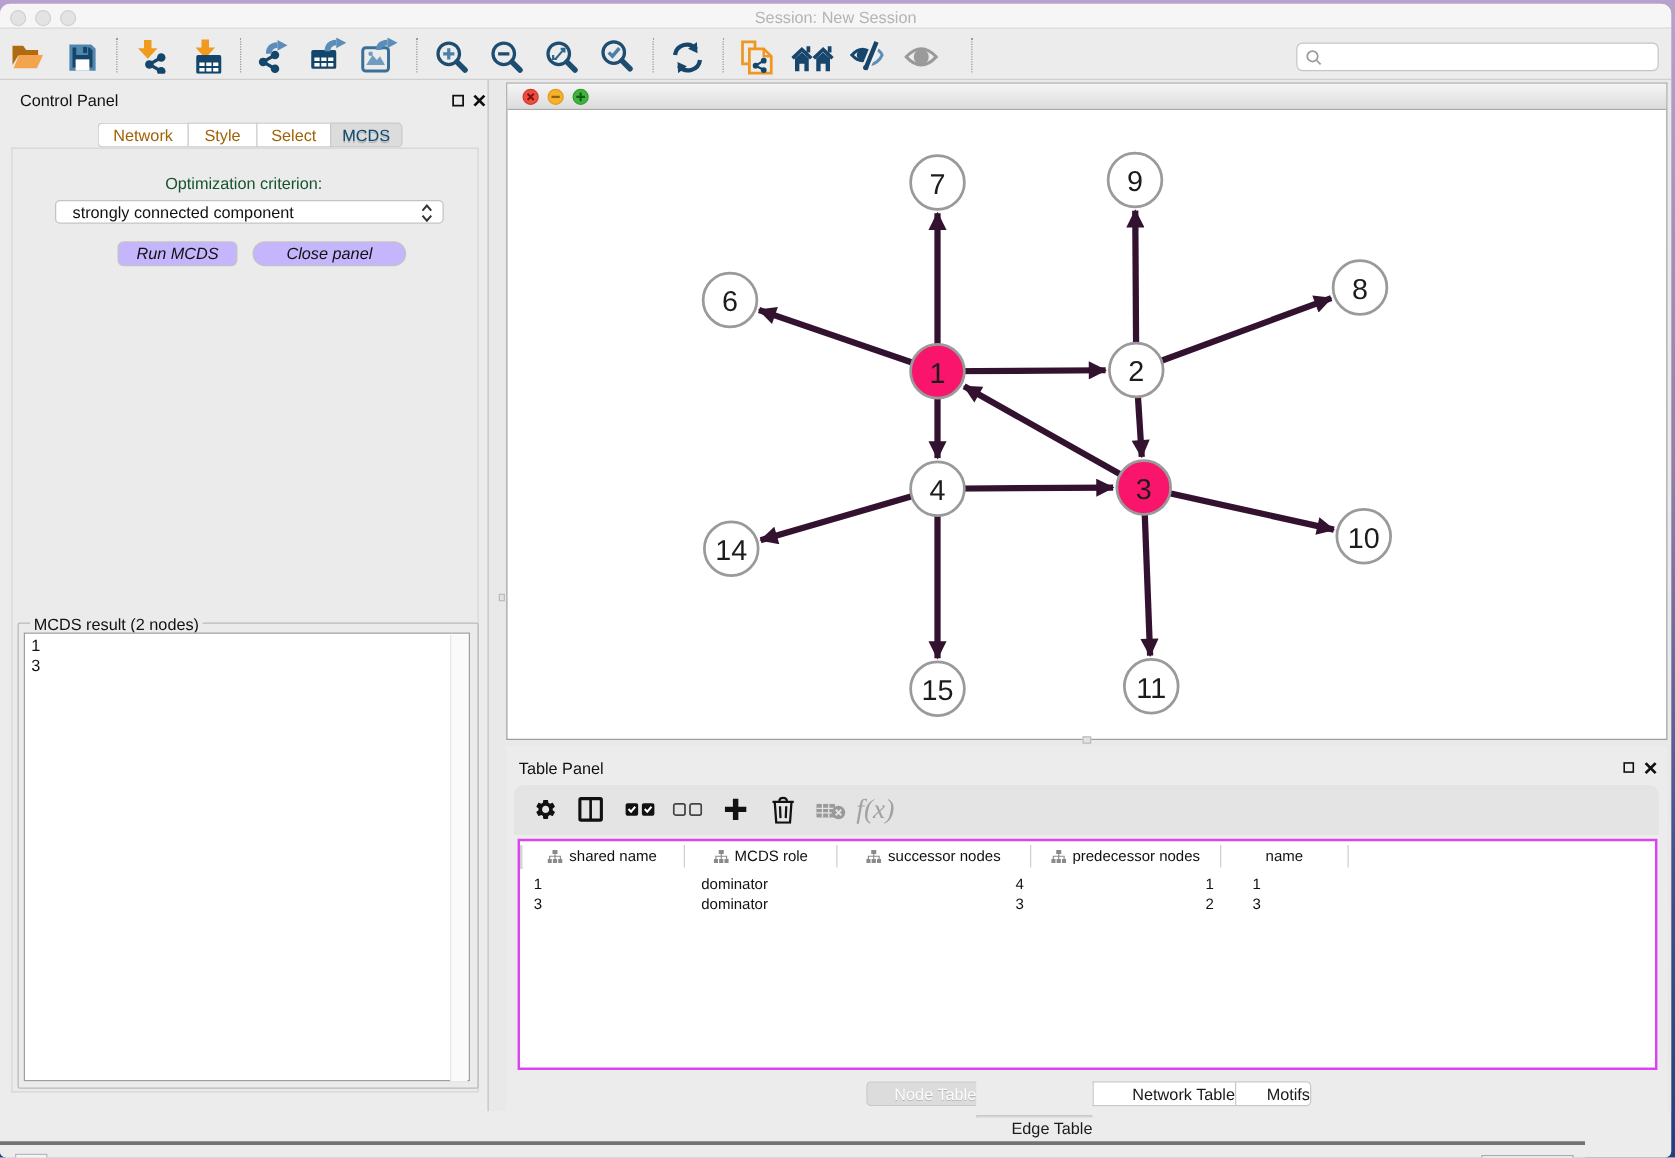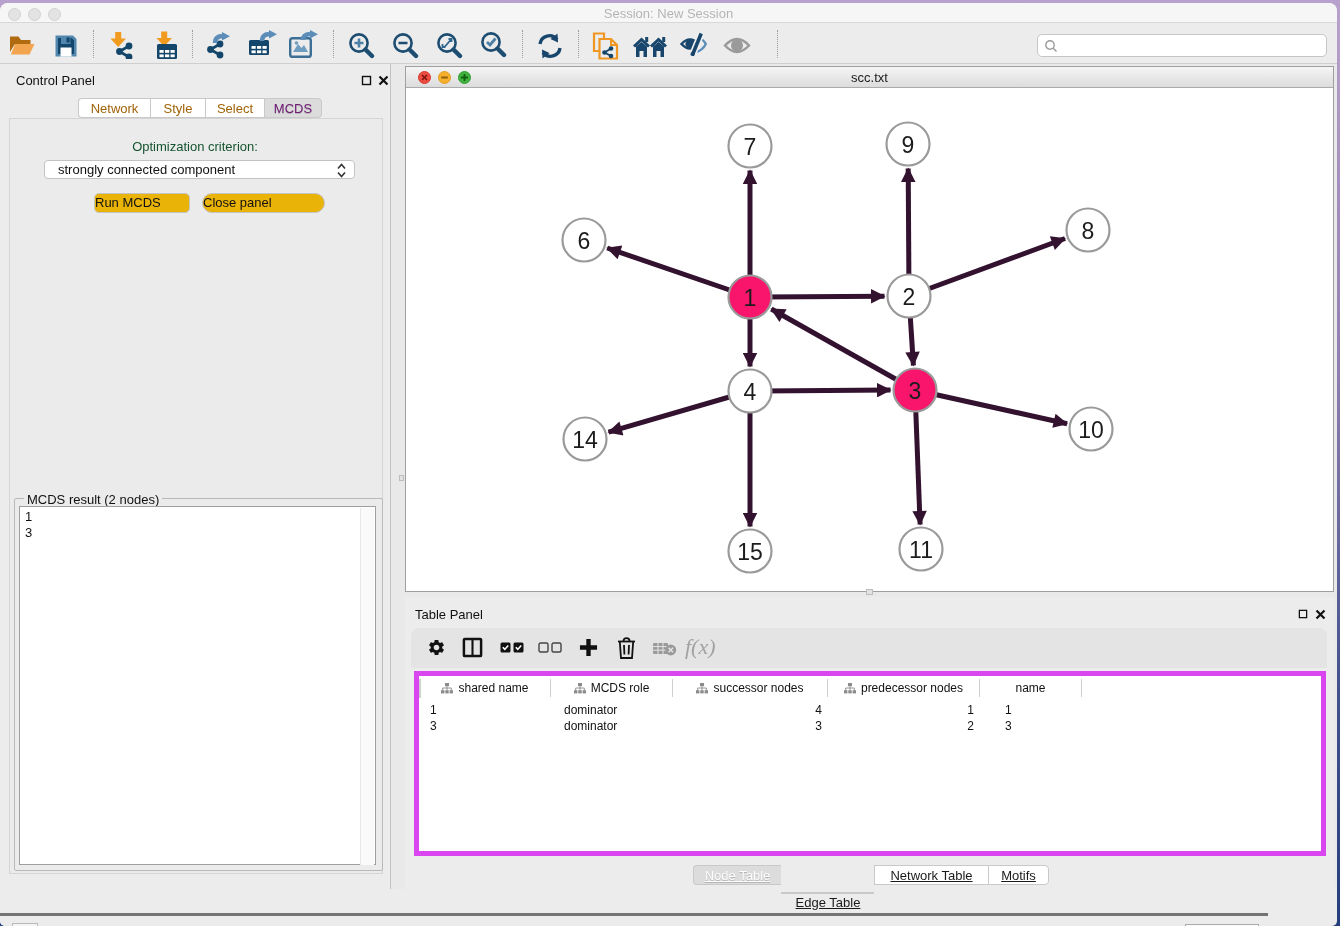--- a/index.html
+++ b/index.html
@@ -14,45 +14,45 @@
 .sep { position:absolute; top:6px; height:28px; width:0; border-left:1px dotted #9a9a9a; }
 .ticon { position:absolute; top:8px; }
 #searchbox { position:absolute; left:1037px; top:10px; width:290px; height:23px; background:#fff; border:1px solid #c6c6c6; border-radius:5px; }
 #main { position:absolute; left:0; top:61px; width:1337px; height:825px; background:#e9e9e9; }
 
 #cpanel { position:absolute; left:0; top:0; width:391px; height:825px; background:#ececec; border-right:1px solid #c2c2c2; }
 #cpanel-title { position:absolute; left:16px; top:9px; font-size:13px; color:#111; }
 #cptabs { position:absolute; left:78px; top:34px; height:20px; display:flex; font-size:13px; }
 .cptab { background:#fff; border:1px solid #c9c9c9; border-right:none; text-align:center; line-height:19px; color:#a16207; }
 .cptab:first-child { border-radius:4px 0 0 4px; }
-.cptab.last { border-right:1px solid #c9c9c9; border-radius:0 4px 4px 0; background:#dcdcdc; color:#701a75; text-shadow:0 1px 0 #b5b5b5; }
+.cptab.last { border-right:1px solid #c9c9c9; border-radius:0 4px 4px 0; background:#dcdcdc; color:#0c4a6e; text-shadow:0 1px 0 #b5b5b5; }
 #cpinner { position:absolute; left:9px; top:54px; width:374px; height:756px; border:1px solid #d5d5d5; background:#ebebeb; }
 #optlabel { position:absolute; left:0; top:75px; width:100%; text-align:center; font-size:13px; color:#14532d; }
 #combo { position:absolute; left:44px; top:96px; width:311px; height:19px; background:#fff; border:1px solid #c3c3c3; border-radius:4px; font-size:13px; line-height:17px; padding-left:13px; color:#111; }
-.btn { position:absolute; height:20px; background:#eab308; border:1px solid #c3c3c3; border-radius:5px; font-size:13px; line-height:18px; color:#111; }
+.btn { position:absolute; height:20px; background:#c4b5fd; border:1px solid #c3c3c3; border-radius:5px; font-size:13px; text-align:center; line-height:18px; color:#111;font-style:italic; }
 #fieldset { position:absolute; left:14px; top:434px; width:369px; height:373px; border:1px solid #b9b9b9; border-radius:2px; }
 #legend { position:absolute; left:9px; top:-7px; background:#ebebeb; padding:0 3px; font-size:13px; color:#111; }
 #resultbox { position:absolute; left:4px; top:7px; width:357px; height:359px; background:#fff; border:1px solid #9f9f9f; font-size:13px; color:#111; padding:2px 0 0 5px; line-height:16px; }
 #resultscroll { position:absolute; right:1px; top:1px; width:14px; height:357px; background:#fafafa; border-left:1px solid #e8e8e8; }
 
 #netwin { position:absolute; left:405px; top:2px; width:929px; height:526px; border:1px solid #9f9f9f; background:#fff; }
 #nettitle { position:absolute; left:0; top:0; width:100%; height:21px; background:linear-gradient(#f5f5f5,#dcdcdc); border-bottom:1px solid #ababab; }
 #nettitle span { position:absolute; width:100%; text-align:center; top:3px; font-size:13px; color:#1a1a1a; }
 .mtl { position:absolute; top:4px; width:13px; height:13px; border-radius:50%; }
 #graph { position:absolute; left:1px; top:22px; }
 
 #tpanel { position:absolute; left:405px; top:533px; width:929px; height:292px; background:#ececec; }
 #tpanel-title { position:absolute; left:10px; top:10px; font-size:13px; color:#111; }
 #ttoolbar { position:absolute; left:6px; top:31px; width:916px; height:40px; background:#e4e4e4; border-radius:8px 8px 0 0; }
-#ttable { position:absolute; left:9px; top:74px; width:912px; height:185px; background:#fff; border:5px solid #d946ef; }
+#ttable { position:absolute; left:9px; top:74px; width:912px; height:185px; background:#fff; border:2px solid #d946ef; }
 #thead { position:absolute; left:0; top:3px; height:19px; background:linear-gradient(#fbfbfb,#ededed); border:1px solid #cfcfcf; border-top:none; font-size:12px; color:#111; }
 .th { position:absolute; top:0; height:18px; border-right:1px solid #cfcfcf; display:flex; align-items:center; justify-content:center; gap:5px; }
 .td { position:absolute; font-size:12px; color:#111; }
 #btabs { position:absolute; left:288px; top:268px; height:20px; display:flex; font-size:13px; }
-.btab { background:#fff; border:1px solid #c9c9c9; border-right:none; text-align:center; line-height:19px; color:#1a1a1a;text-decoration:underline; }
+.btab { background:#fff; border:1px solid #c9c9c9; border-right:none; text-align:right; line-height:19px; color:#1a1a1a; }
 .btab.sel { background:#dcdcdc; color:#fdfdfd; text-shadow:0 1px 0 #b5b5b5; border-radius:4px 0 0 4px; }
 .btab.lastb { border-right:1px solid #c9c9c9; border-radius:0 4px 4px 0; }
 #statusbar { position:absolute; left:0; top:886px; width:1268px; height:37px; background:#ececec; border-top:3px solid #737373;margin-top:24px; }
 #listbtn { position:absolute; left:12px; top:7px; width:26px; height:26px; background:#f4f4f4; border:1px solid #b9b9b9; }
 #membtn { position:absolute; right:9px; top:8px; width:74px; height:23px; background:#fafafa; border:1px solid #ababab; font-size:12px; color:#111; }
 </style>
 </head>
 <body>
 <div id="win">
   <div id="titlebar">
@@ -242,21 +242,20 @@
         <div class="mtl" style="left:32px;background:#f6b02d;border:1px solid #e09e1c;">
             <svg width="11" height="11" viewBox="0 0 11 11" style="position:absolute;left:0;top:0;">
               <path d="M2.2 5.5 H8.8" stroke="#90610a" stroke-width="1.8"></path>
             </svg>
           </div>
         <div class="mtl" style="left:52px;background:#42b340;border:1px solid #2f9e31;">
             <svg width="11" height="11" viewBox="0 0 11 11" style="position:absolute;left:0;top:0;">
               <path d="M5.5 2 V9 M2 5.5 H9" stroke="#11600f" stroke-width="1.8"></path>
             </svg>
           </div>
-        <span>scc.txt</span>
       </div>
       <svg id="graph" width="926" height="503" viewBox="0 0 926 503">
 <defs>
             <marker id="arr" viewBox="0 0 10 10" refX="9.3" refY="5" markerWidth="3.7" markerHeight="2.9" orient="auto-start-reverse">
               <path d="M0,0 L10,5 L0,10 z" fill="#331230"></path>
             </marker>
           </defs>
 <line x1="343.0" y1="208.0" x2="343.0" y2="81.5" stroke="#331230" stroke-width="5" marker-end="url(#arr)"></line>
 <line x1="343.0" y1="208.0" x2="200.2" y2="159.0" stroke="#331230" stroke-width="5" marker-end="url(#arr)"></line>
 <line x1="343.0" y1="208.0" x2="477.5" y2="207.2" stroke="#331230" stroke-width="5" marker-end="url(#arr)"></line>

